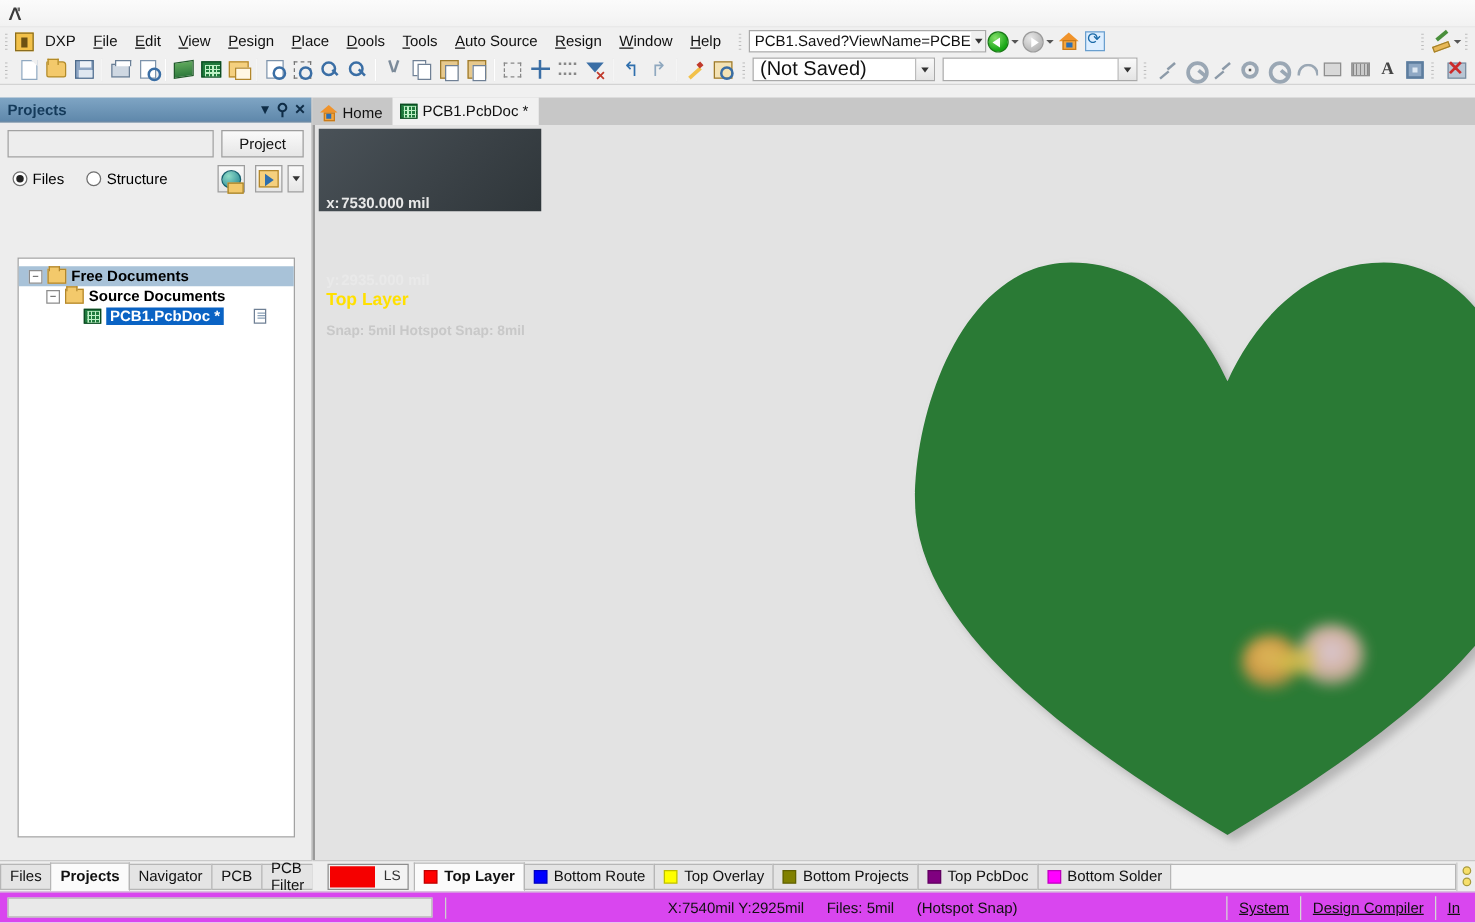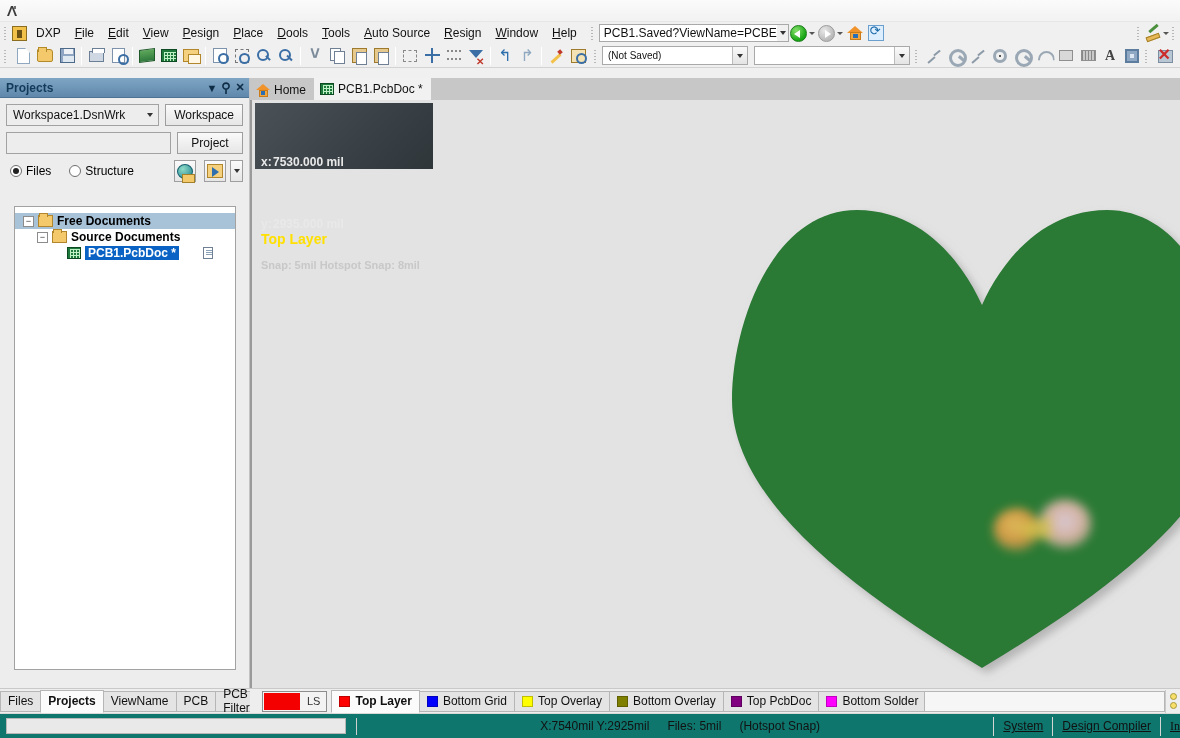--- a/index.html
+++ b/index.html
@@ -93,21 +93,21 @@
     height: 24px; background: #f0f0f0; display: flex; align-items: center;
     padding-left: 2px; border-bottom: 1px solid #d3d3d3;
   }
   .tb-btn {
     width: 22px; height: 22px; display: flex; align-items: center; justify-content: center;
     position: relative; flex: 0 0 auto;
   }
   .tb-sep { width:1px;height:18px;background:#cdcdcd;margin:0 3px;border-right:1px solid #fff;flex:0 0 auto;}
   .combo {
     height: 19px; border: 1px solid #a9a9a9; background: #fff;
-    display: flex; align-items: center; font-size: 10px; color: #111;
+    display: flex; align-items: center; font-size: 16px; color: #111;
     padding-left: 5px; flex: 0 0 auto;
   }
   .combo .cbtn{ margin-left:auto; width:15px;height:17px;background:linear-gradient(#fafafa,#e4e4e4);
     border-left:1px solid #bbb;display:flex;align-items:center;justify-content:center;}
 
   
   .ic { width:17px; height:17px; position:relative; display:block; }
   .ic-page{background:#fff;border:1px solid #8fa8c0;width:13px;height:16px;}
   .ic-page::after{content:"";position:absolute;right:-1px;top:-1px;border-left:5px solid transparent;border-top:5px solid #f0f0f0;}
   .ic-folder{width:16px;height:13px;background:#f3c96b;border:1px solid #b28a28;border-radius:1px 3px 2px 2px;}
@@ -312,21 +312,21 @@
     display:flex; align-items:center; background:#eeeeee;
     border-top:1px solid #c9c9c9;
   }
   .ptab { height:21px; display:flex; align-items:center; padding:0 7px; font-size:12px;
     border:1px solid #b6b6b6; background:#e4e4e4; margin-right:-1px; color:#111;}
   .ptab.sel{ background:#fbfbfb; font-weight:bold; height:23px; border-bottom-color:#fbfbfb;}
 
   
   .statusbar {
     position:absolute; left:0; top:713px; width:1180px; height:25px;
-    background:#0f766e; display:flex; align-items:center;
+    background:#d946ef; display:flex; align-items:center;
     border-top:1px solid #d8d8d8;
   }
   .status-input{ height:16px; width:340px; margin-left:6px; border:1px solid #b7b7b7; background:#e9e9e9;}
   .st-sep{width:1px;height:17px;background:#cfcfcf;margin:0 10px;}
   .st-text{font-size:12px;color:#111;white-space:nowrap;}
   .st-gap{margin-left:18px;}
   .sbtn{ height:19px; display:flex;align-items:center;padding:0 9px; font-size:12px;color:#111;
     border-left:1px solid #d5d5d5; }
   .sbtn u{text-decoration:underline;}
 </style>
@@ -531,29 +531,20 @@
 
   <div class="panel">
     <div class="panel-head">
       <span class="ttl">Projects</span>
       <span class="ph-btn">▼</span>
       <span class="ph-btn pin-glyph">⚲</span>
       <span class="ph-btn">✕</span>
     </div>
     <div class="panel-body">
       <div class="row">
-        <div class="inputbox">
-          <span>Workspace1.DsnWrk</span>
-          <span class="cb">
-              <span class="tri-down"></span>
-            </span>
-        </div>
-        <div class="pbtn">Workspace</div>
-      </div>
-      <div class="row">
         <div class="inputbox white">
           <span></span>
         </div>
         <div class="pbtn">Project</div>
       </div>
       <div class="radio-row">
         <span class="radio on"></span>
         <span>Files</span>
         <span class="radio-spacer"></span>
         <span class="radio"></span>
@@ -653,45 +644,45 @@
         <span class="k">y:</span><span>2935.000 mil</span>
       </div>
       <div class="layer">Top Layer</div>
       <div class="snap">Snap: 5mil Hotspot Snap: 8mil</div>
     </div>
   </div>
 
   <div class="paneltabs">
     <div class="ptab">Files</div>
     <div class="ptab sel">Projects</div>
-    <div class="ptab">ViewName</div>
+    <div class="ptab">Navigator</div>
     <div class="ptab">PCB</div>
     <div class="ptab">PCB Filter</div>
   </div>
 
   <div class="layerbar" style="left:250px;width:930px;padding-left:6px;">
     <div class="lsbtn">
       <span class="swatch"></span>
       <span class="lsl">LS</span>
     </div>
     <div class="ltab sel">
       <span class="chip" style="background:#ff0000"></span>
       <span>Top Layer</span>
     </div>
     <div class="ltab">
       <span class="chip" style="background:#0000ff"></span>
-      <span>Bottom Grid</span>
+      <span>Bottom Route</span>
     </div>
     <div class="ltab">
       <span class="chip" style="background:#ffff00"></span>
       <span>Top Overlay</span>
     </div>
     <div class="ltab">
       <span class="chip" style="background:#808000"></span>
-      <span>Bottom Overlay</span>
+      <span>Bottom Projects</span>
     </div>
     <div class="ltab">
       <span class="chip" style="background:#800080"></span>
       <span>Top PcbDoc</span>
     </div>
     <div class="ltab">
       <span class="chip" style="background:#ff00ff"></span>
       <span>Bottom Solder</span>
     </div>
     <div class="lsbar-fill"></div>
@@ -708,18 +699,18 @@
     <span class="st-text">X:7540mil Y:2925mil</span>
     <span class="st-text st-gap">Files: 5mil</span>
     <span class="st-text st-gap">(Hotspot Snap)</span>
     <div style="flex:1"></div>
     <div class="sbtn">
         <u>System</u>
       </div>
     <div class="sbtn">
         <u>Design Compiler</u>
       </div>
-    <div class="sbtn" style="padding-right:0;font-family:Liberation Serif, serif;">
+    <div class="sbtn" style="padding-right:12px;">
         <u>In</u>
       </div>
   </div>
 
 </div>
 
 </body></html>

